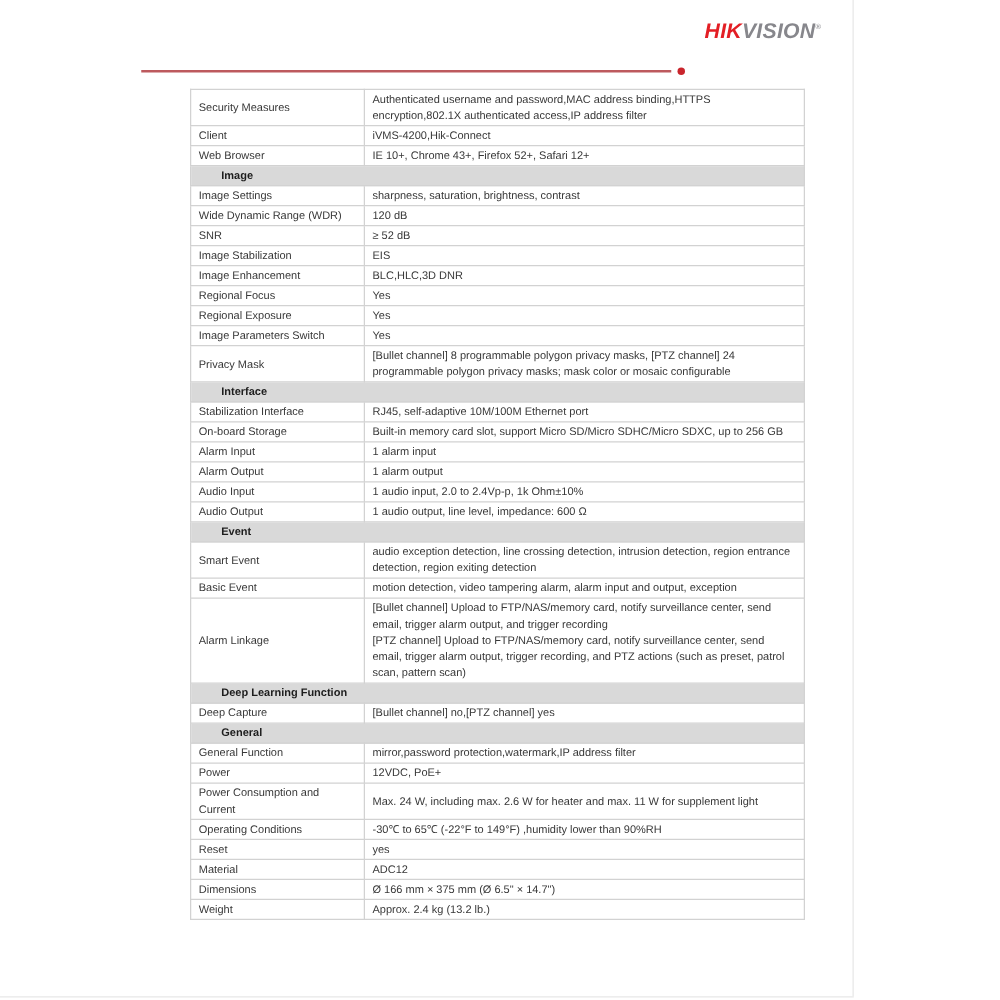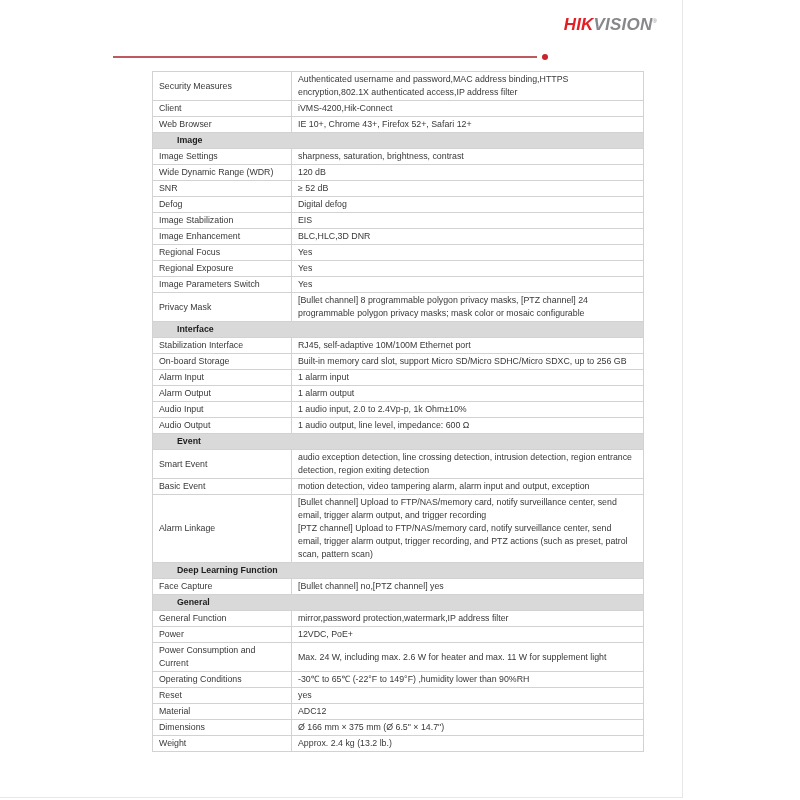--- a/index.html
+++ b/index.html
@@ -80,24 +80,20 @@
         </tr>
         <tr>
           <td>Wide Dynamic Range (WDR)</td>
           <td>120 dB</td>
         </tr>
         <tr>
           <td>SNR</td>
           <td>≥ 52 dB</td>
         </tr>
         <tr>
-          <td>Defog</td>
-          <td>Digital defog</td>
-        </tr>
-        <tr>
           <td>Image Stabilization</td>
           <td>EIS</td>
         </tr>
         <tr>
           <td>Image Enhancement</td>
           <td>BLC,HLC,3D DNR</td>
         </tr>
         <tr>
           <td>Regional Focus</td>
           <td>Yes</td>
@@ -154,21 +150,21 @@
         </tr>
         <tr>
           <td>Alarm Linkage</td>
           <td>[Bullet channel] Upload to FTP/NAS/memory card, notify surveillance center, send email, trigger alarm output, and trigger recording
 [PTZ channel] Upload to FTP/NAS/memory card, notify surveillance center, send email, trigger alarm output, trigger recording, and PTZ actions (such as preset, patrol scan, pattern scan)</td>
         </tr>
         <tr>
           <td colspan="2" class="section">Deep Learning Function</td>
         </tr>
         <tr>
-          <td>Face Capture</td>
+          <td>Deep Capture</td>
           <td>[Bullet channel] no,[PTZ channel] yes</td>
         </tr>
         <tr>
           <td colspan="2" class="section">General</td>
         </tr>
         <tr>
           <td>General Function</td>
           <td>mirror,password protection,watermark,IP address filter</td>
         </tr>
         <tr>

